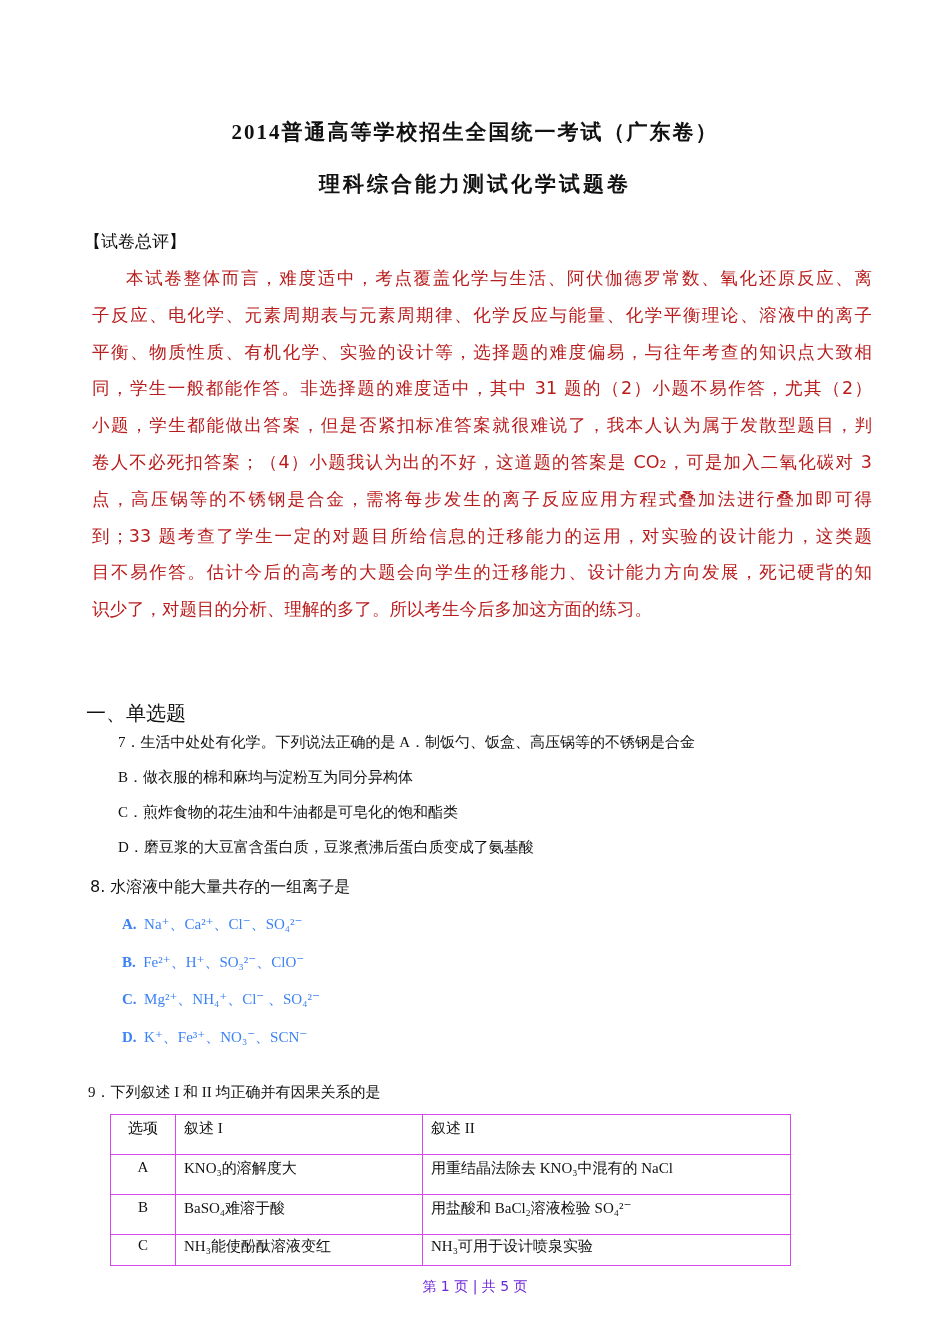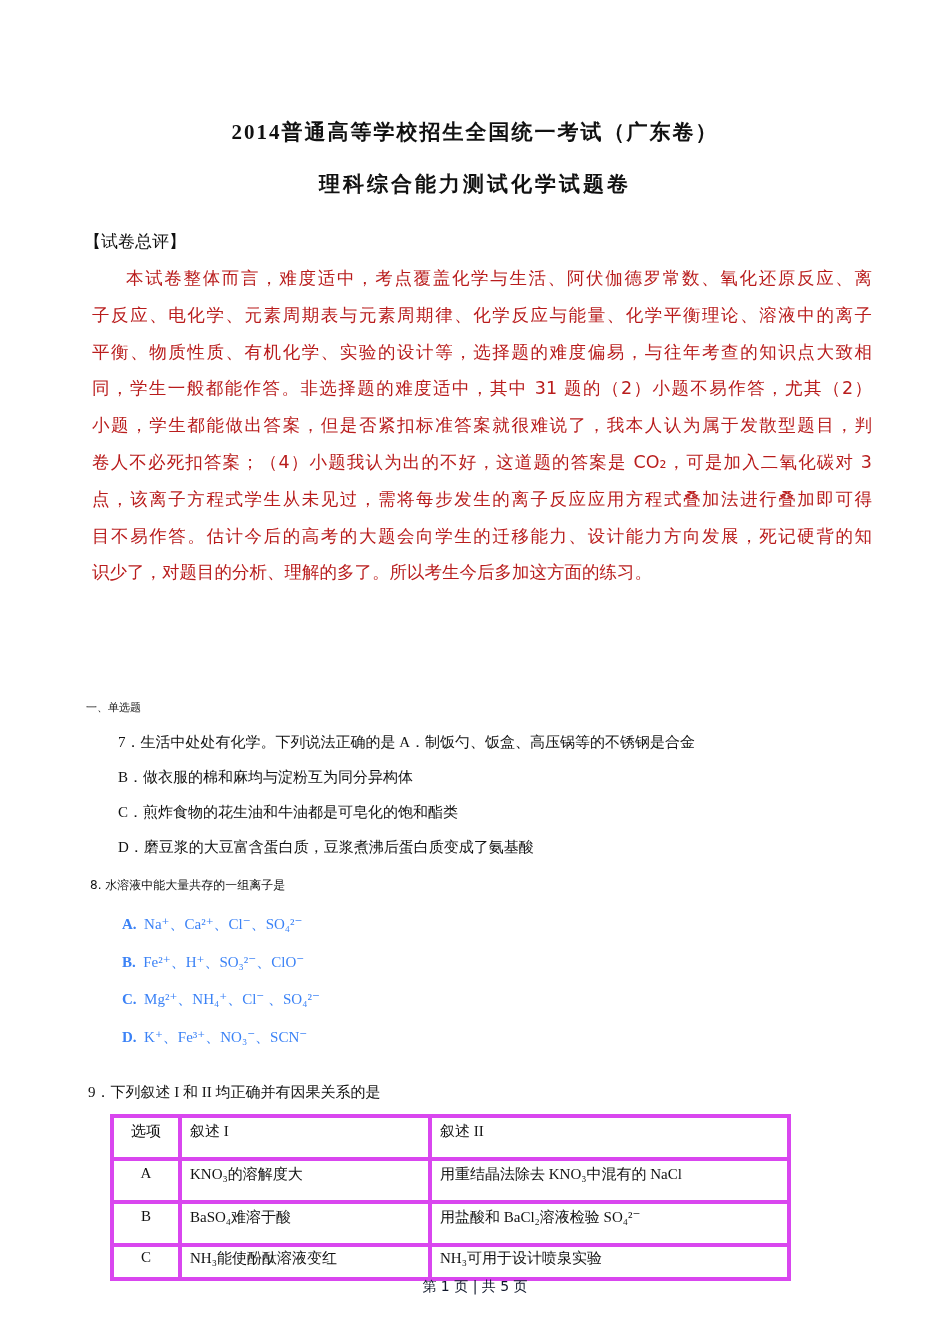--- a/index.html
+++ b/index.html
@@ -10,49 +10,50 @@
 
     .title1 { left: 0; width: 950px; top: 118px; text-align: center; font-size: 21px; font-weight: bold; letter-spacing: 2px; }
     .title2 { left: 0; width: 950px; top: 170px; text-align: center; font-size: 21px; font-weight: bold; letter-spacing: 3px; }
 
     .review-head { left: 84px; top: 230px; font-size: 17px; }
     .review { position: absolute; left: 92px; top: 260px; width: 780px; font-size: 17.5px; line-height: 36.8px; text-align: justify; color: #b91c1c; }
     .review .line { display: block; white-space: nowrap; text-align-last: justify; text-align: justify; }
     .review .line.last { text-align-last: left; }
     .review .line.first { padding-left: 34px; }
 
-    .section { left: 86px; top: 700px; font-size: 11px; font-family: Liberation Mono, monospace; }
+    .section { left: 86px; top: 700px; font-size: 20px; font-family: Liberation Mono, monospace; }
     .q7 { font-size: 15px; }
-    .q8 { font-size: 12px; }
+    .q8 { font-size: 16px; }
     .q8opt { font-size: 15px; color: #3b82f6; }
     .q9 { left: 88px; top: 1083px; font-size: 15px; }
 
     table.opts { position: absolute; left: 110px; top: 1114px; width: 681px; border-collapse: collapse; font-size: 15px; }
-    table.opts td { border: 4px solid #d946ef; padding: 6px 8px; height: 29px; vertical-align: top; padding-top: 4px; }
+    table.opts td { border: 1px solid #d946ef; padding: 6px 8px; height: 29px; vertical-align: top; padding-top: 4px; }
     table.opts td.c0 { width: 48px; text-align: center; }
     table.opts td.c1 { width: 230px; }
     table.opts tr:last-child td { height: 22px; padding-top: 2px; }
 
-    .footer { left: 0; width: 950px; top: 1278px; text-align: center; font-size: 14px; color: #0f172a; }
+    .footer { left: 0; width: 950px; top: 1278px; text-align: center; font-size: 14px; color: #6d28d9; }
   </style>
 </head>
 <body>
 
 <div class="abs serif title1">2014普通高等学校招生全国统一考试（广东卷）</div>
 <div class="abs serif title2">理科综合能力测试化学试题卷</div>
 
 <div class="abs sans review-head">【试卷总评】</div>
 <div class="review sans">
   <span class="line first">本试卷整体而言，难度适中，考点覆盖化学与生活、阿伏伽德罗常数、氧化还原反应、离</span>
   <span class="line">子反应、电化学、元素周期表与元素周期律、化学反应与能量、化学平衡理论、溶液中的离子</span>
   <span class="line">平衡、物质性质、有机化学、实验的设计等，选择题的难度偏易，与往年考查的知识点大致相</span>
   <span class="line">同，学生一般都能作答。非选择题的难度适中，其中 31 题的（2）小题不易作答，尤其（2）</span>
   <span class="line">小题，学生都能做出答案，但是否紧扣标准答案就很难说了，我本人认为属于发散型题目，判</span>
   <span class="line">卷人不必死扣答案；（4）小题我认为出的不好，这道题的答案是 CO₂，可是加入二氧化碳对 3</span>
-  <span class="line">点，该离子方程式学生从未见过，需将每步发生的离子反应应用方程式叠加法进行叠加即可得</span>
+  <span class="line">点，高压锅等的不锈钢是合金，需将每步发生的离子反应应用方程式叠加法进行叠加即可得</span>
+  <span class="line">到；33 题考查了学生一定的对题目所给信息的迁移能力的运用，对实验的设计能力，这类题</span>
   <span class="line">目不易作答。估计今后的高考的大题会向学生的迁移能力、设计能力方向发展，死记硬背的知</span>
   <span class="line last">识少了，对题目的分析、理解的多了。所以考生今后多加这方面的练习。</span>
 </div>
 
 <div class="abs serif section">一、单选题</div>
 
 <div class="abs serif q7" style="left:118px; top:733px;">7．生活中处处有化学。下列说法正确的是 A．制饭勺、饭盒、高压锅等的不锈钢是合金</div>
 <div class="abs serif q7" style="left:118px; top:768px;">B．做衣服的棉和麻均与淀粉互为同分异构体</div>
 <div class="abs serif q7" style="left:118px; top:803px;">C．煎炸食物的花生油和牛油都是可皂化的饱和酯类</div>
 <div class="abs serif q7" style="left:118px; top:838px;">D．磨豆浆的大豆富含蛋白质，豆浆煮沸后蛋白质变成了氨基酸</div>

